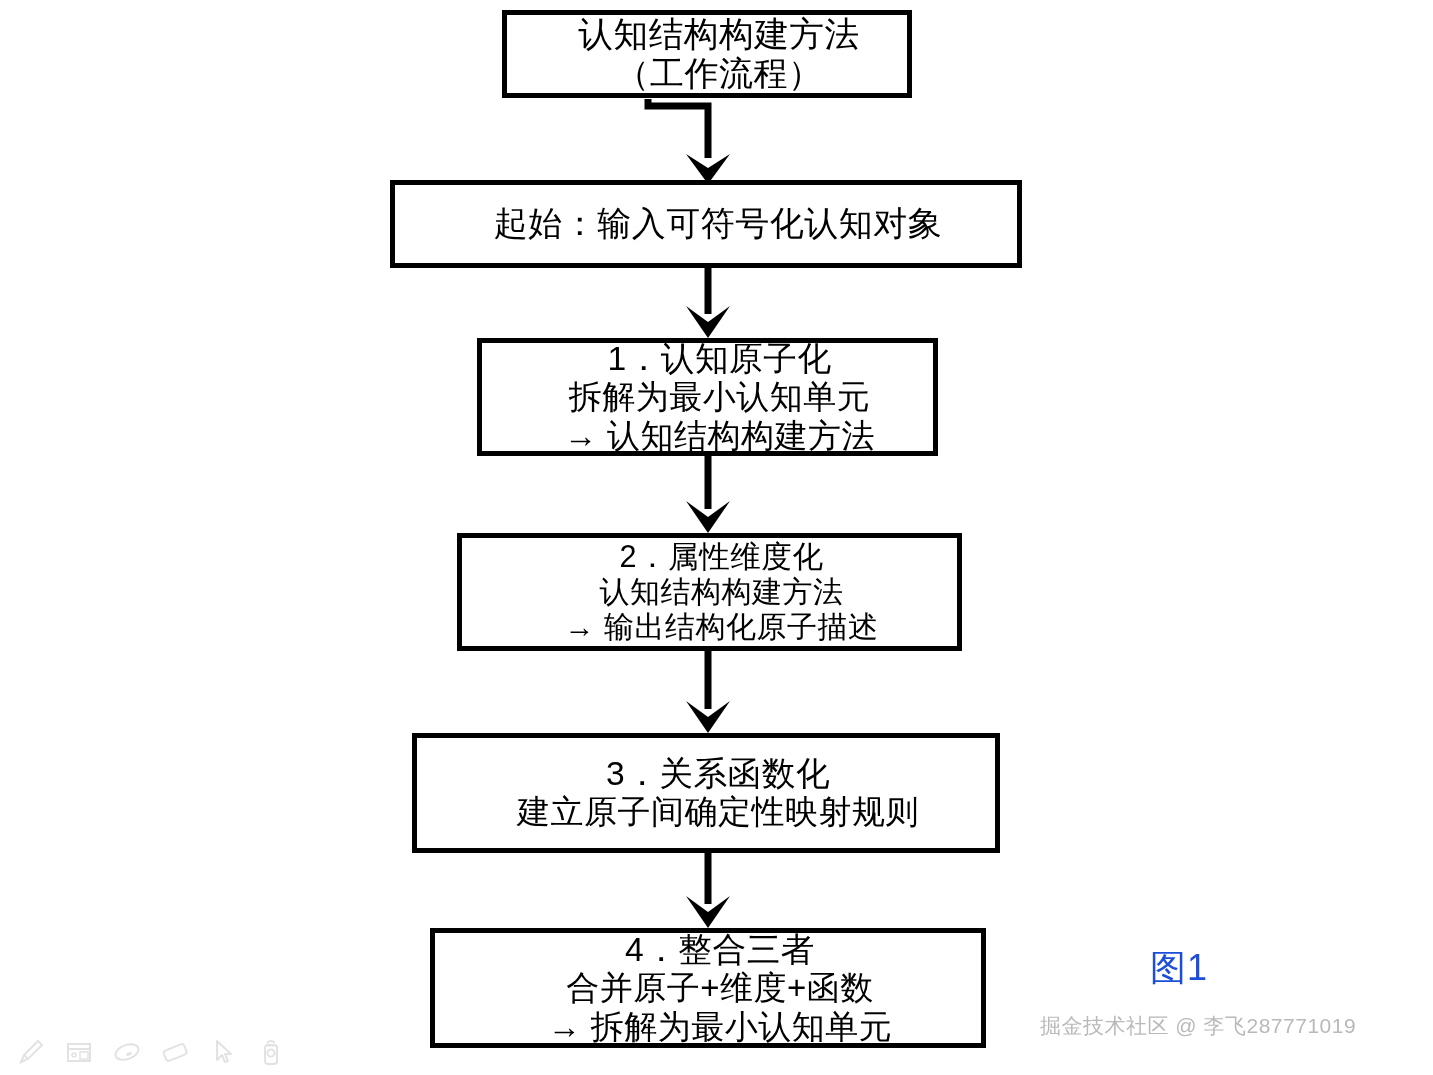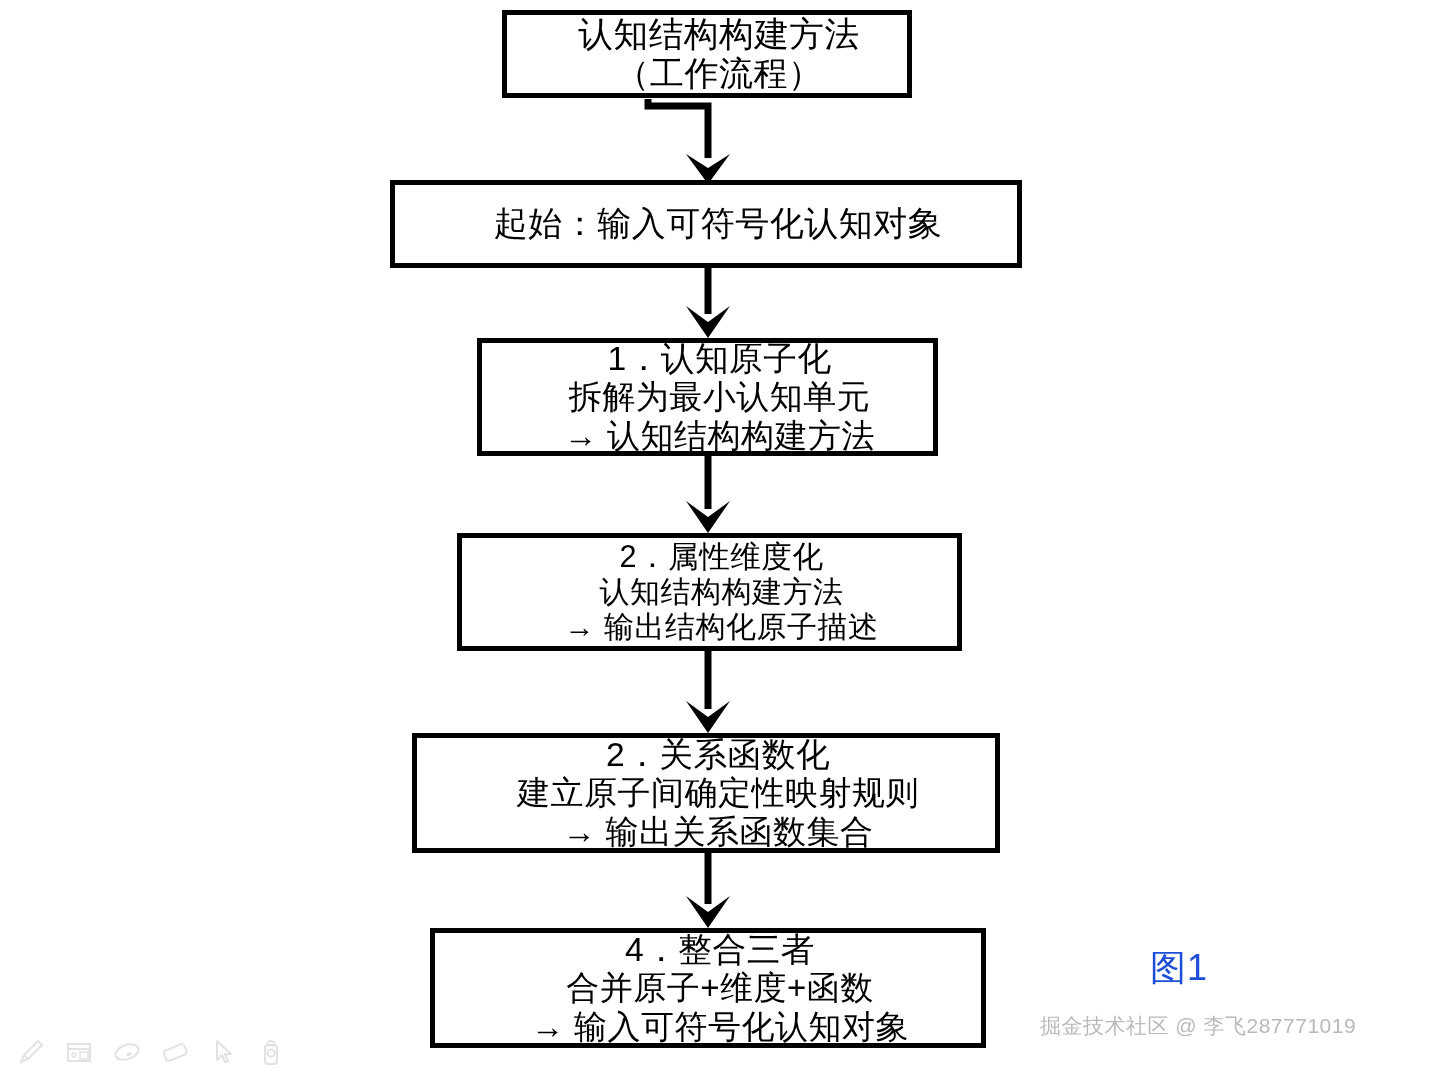--- a/index.html
+++ b/index.html
@@ -168,29 +168,28 @@
     <span class="line">→ 认知结构构建方法</span>
   </div>
 
   <div class="node" id="node-step2">
     <span class="line head">2．属性维度化</span>
     <span class="line">认知结构构建方法</span>
     <span class="line">→ 输出结构化原子描述</span>
   </div>
 
   <div class="node" id="node-step3">
-    <span class="line head">2．关系函数化</span>
+    <span class="line head">3．关系函数化</span>
     <span class="line">建立原子间确定性映射规则</span>
-    <span class="line">→ 输出关系函数集合</span>
   </div>
 
   <div class="node" id="node-step4">
     <span class="line head">4．整合三者</span>
     <span class="line">合并原子+维度+函数</span>
-    <span class="line">→ 输入可符号化认知对象</span>
+    <span class="line">→ 拆解为最小认知单元</span>
   </div>
 
   <div id="figure-label">图1</div>
   <div id="watermark">掘金技术社区 @ 李飞287771019</div>
 
   <div id="toolbar">
 
     <div class="tool" title="pen">
       <svg width="30" height="30" viewBox="0 0 30 30">
         <path d="M 5 25 L 8 18 L 22 4 L 26 8 L 12 22 Z" fill="none" stroke="#cccccc" stroke-width="2"></path>

